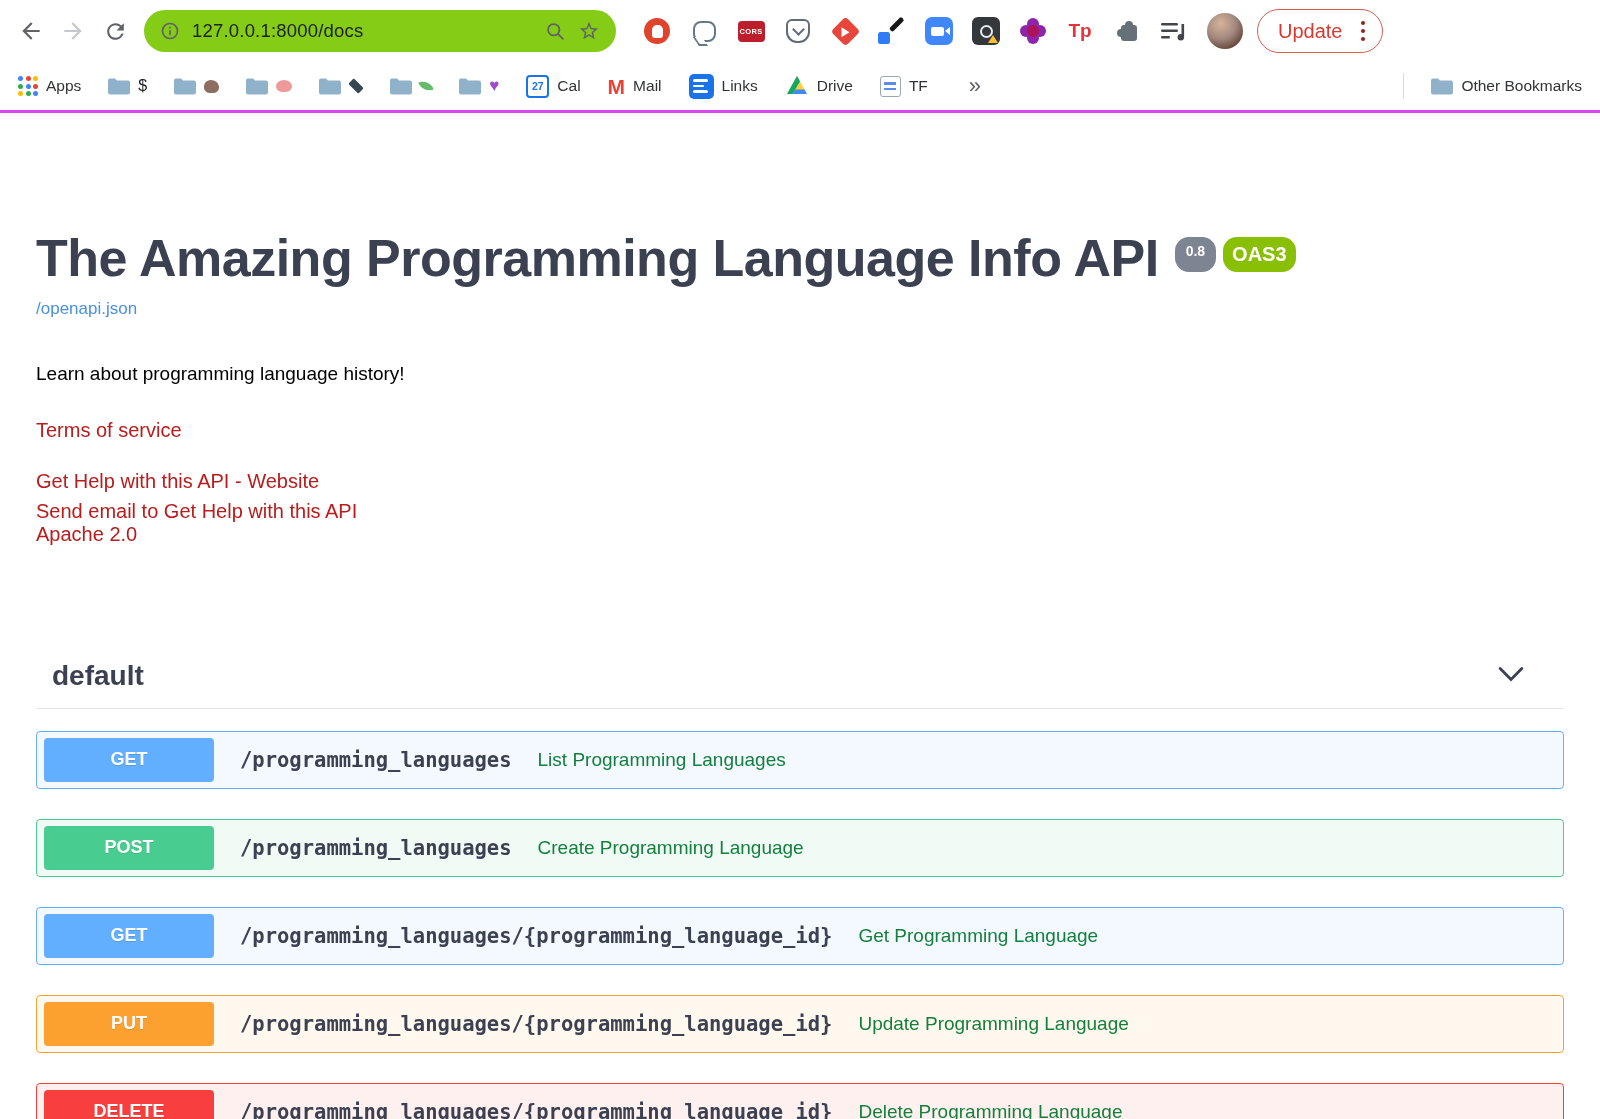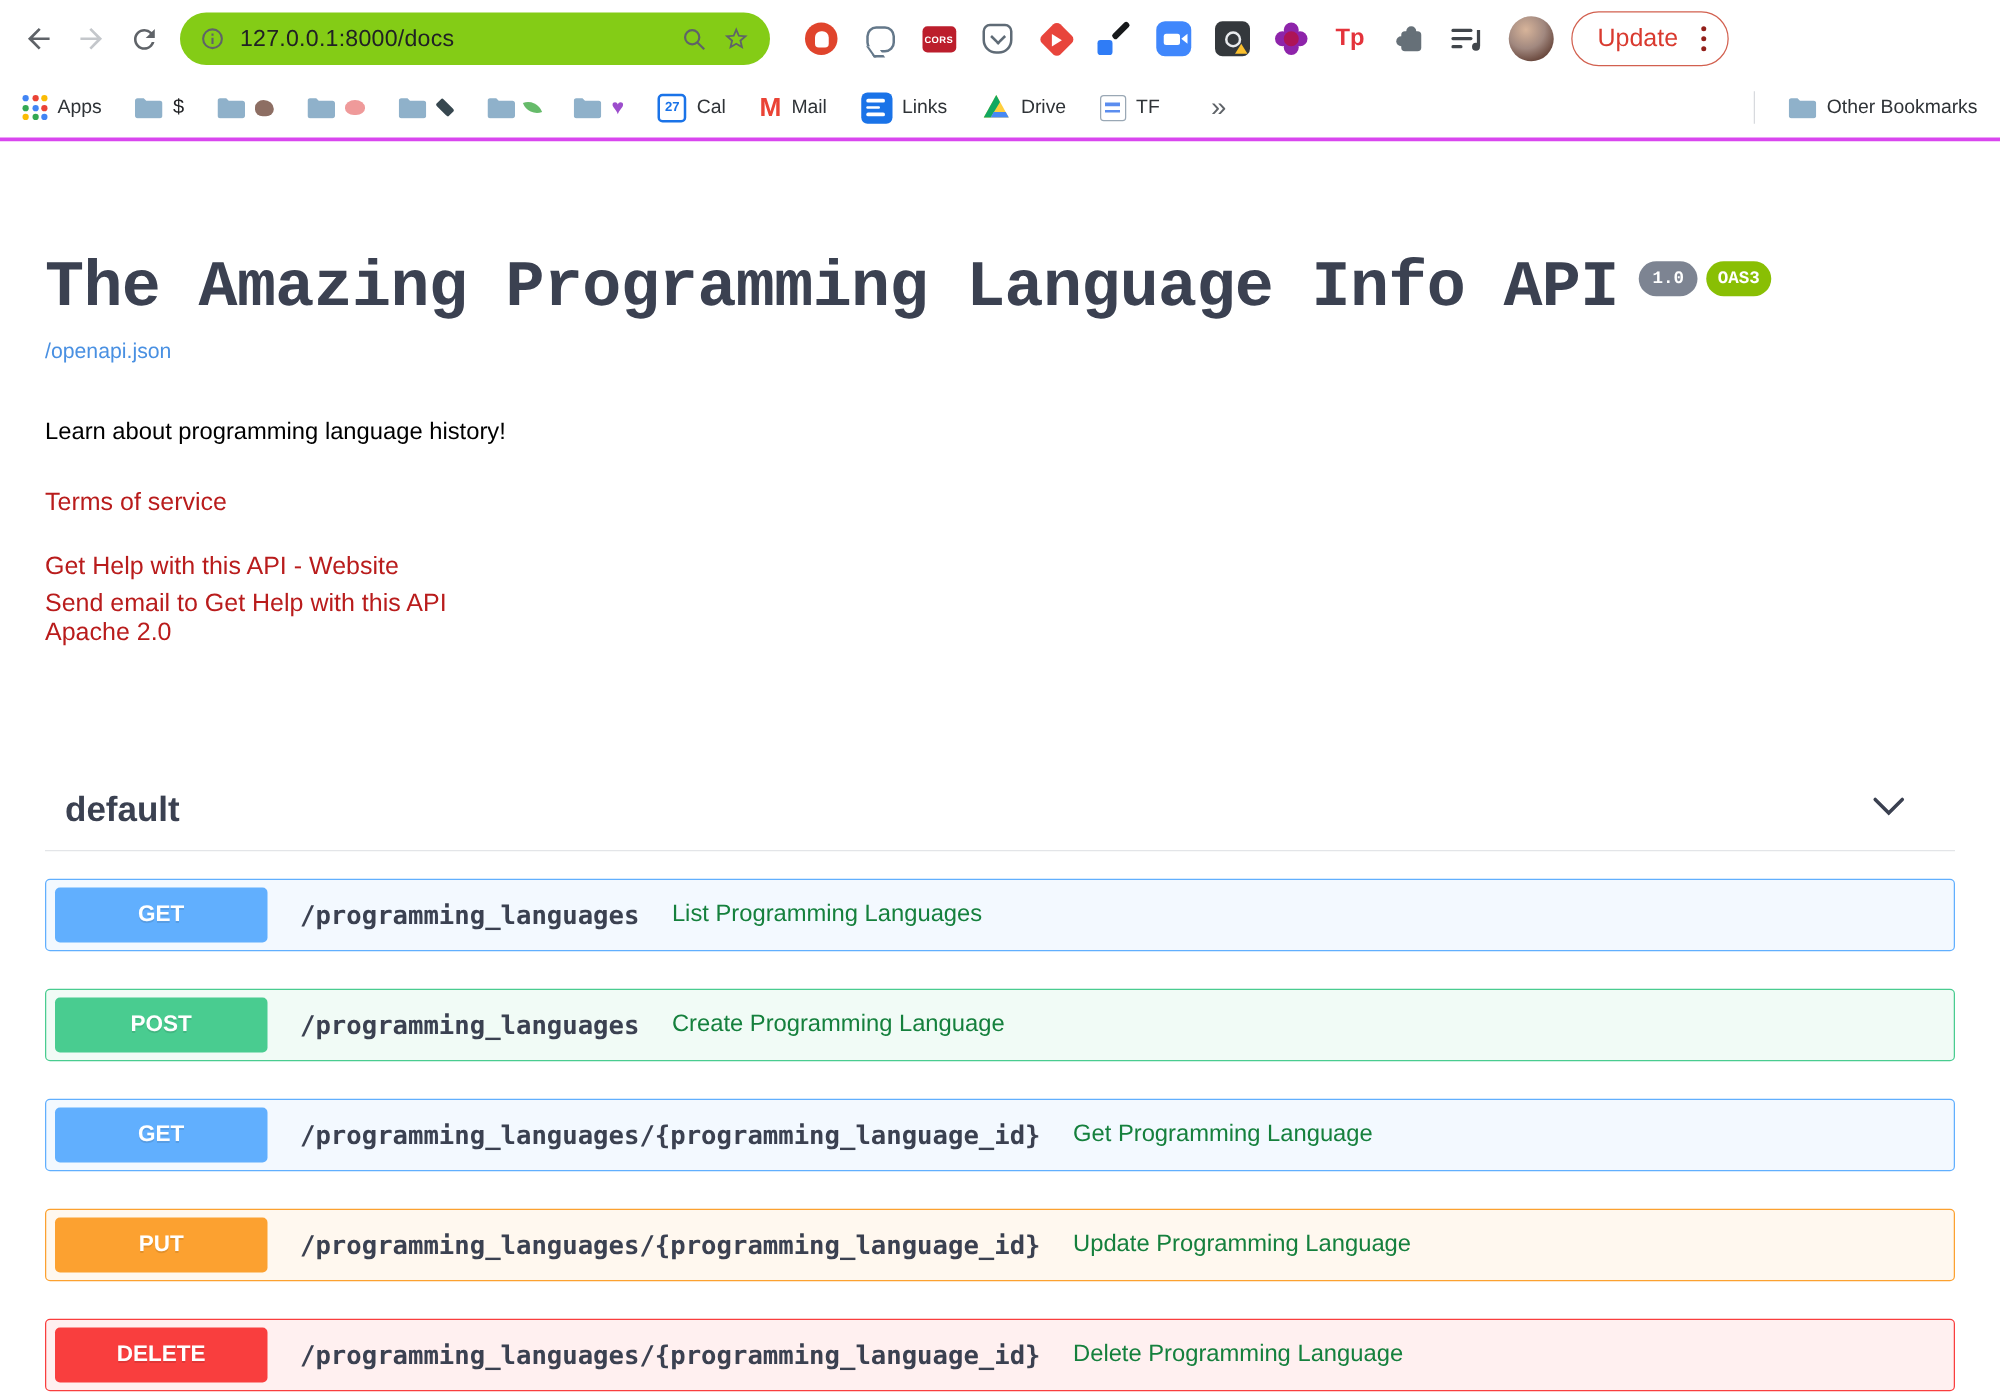--- a/index.html
+++ b/index.html
@@ -91,25 +91,25 @@
   .links-ic i { width:15px; height:2.6px; background:#fff; border-radius:1.5px; }
   .links-ic i:nth-child(2){ width:11px; }
   .tf-ic { width:21px; height:21px; border:1.5px solid #9aa8b5; border-radius:3px; background:#fff;
     display:flex; flex-direction:column; justify-content:center; gap:3px; padding-left:3px; }
   .tf-ic i { width:12px; height:2.2px; background:#5b8def; }
   .chev-more { color:#5f6368; font-size:22px; margin-left:14px; }
   .bm-divider { width:1px; height:26px; background:#d8dade; margin-left:auto; }
 
   
   .page { padding:0 36px; }
-  .title-row { margin-top:88px; display:flex; align-items:flex-start; gap:16px;font-family:Liberation Mono, monospace; }
+  .title-row { margin-top:116px; display:flex; align-items:flex-start; gap:16px; }
   .api-title { font-size:52px; font-weight:700; color:#3b4151; letter-spacing:-.5px; line-height:1.15; }
   .badges { display:flex; gap:7px; margin-top:8px; }
   .vbadge { background:#7d8492; color:#fff; font-size:14px; font-weight:600; padding:6px 11px; border-radius:14px; }
-  .oasbadge { background:#89bf04; color:#fff; font-size:14px; font-weight:700; padding:6px 9px; border-radius:14px; }
+  .oasbadge { background:#89bf04; color:#fff; font-size:20px; font-weight:700; padding:6px 9px; border-radius:14px; }
   .spec-link { display:inline-block; margin-top:10px; font-size:17px; color:#4990e2; text-decoration:none; cursor:pointer; }
   .desc { margin-top:44px; font-size:19px; color:#000000; }
   .info-link { display:block; font-size:20px; color:#b91c1c; text-decoration:none; cursor:pointer; }
   .lk-terms { margin-top:34px; }
   .lk-site  { margin-top:28px; }
   .lk-mail  { margin-top:7px; }
   .lk-lic   { }
 
   .section-head { margin-top:106px; display:flex; align-items:center; justify-content:space-between;
     padding:8px 16px 16px 16px; border-bottom:1px solid #e3e5e8; }
@@ -326,21 +326,21 @@
         <path d="M0 2.5C0 1.4.9.5 2 .5h5l2 2h11c1.1 0 2 .9 2 2v10c0 1.1-.9 2-2 2H2c-1.1 0-2-.9-2-2z" fill="#8fb1ca"></path>
       </svg>
     <span>Other Bookmarks</span>
   </div>
 </div>
 
 <div class="page">
   <div class="title-row">
     <h1 class="api-title">The Amazing Programming Language Info API</h1>
     <span class="badges">
-      <span class="vbadge">1.0</span>
+      <span class="vbadge">0.8</span>
       <span class="oasbadge">OAS3</span>
     </span>
   </div>
   <a class="spec-link">/openapi.json</a>
   <p class="desc">Learn about programming language history!</p>
   <a class="info-link lk-terms">Terms of service</a>
   <a class="info-link lk-site">Get Help with this API - Website</a>
   <a class="info-link lk-mail">Send email to Get Help with this API</a>
   <a class="info-link lk-lic">Apache 2.0</a>
 

